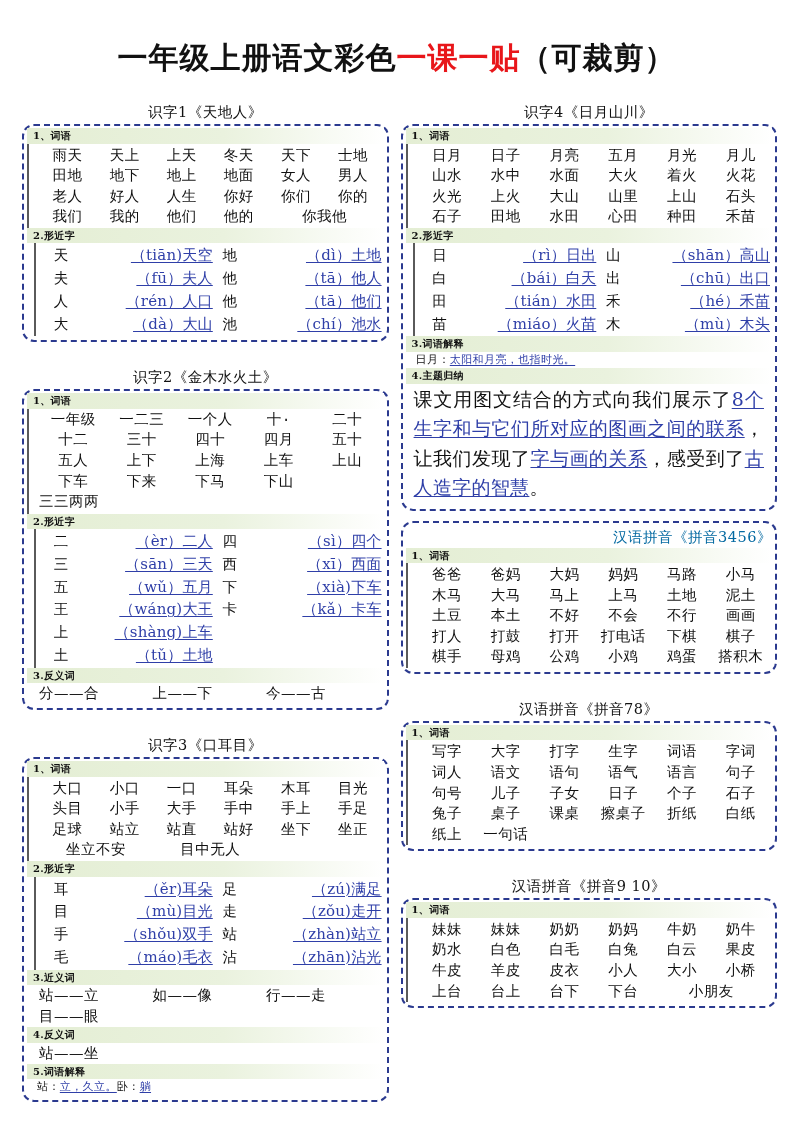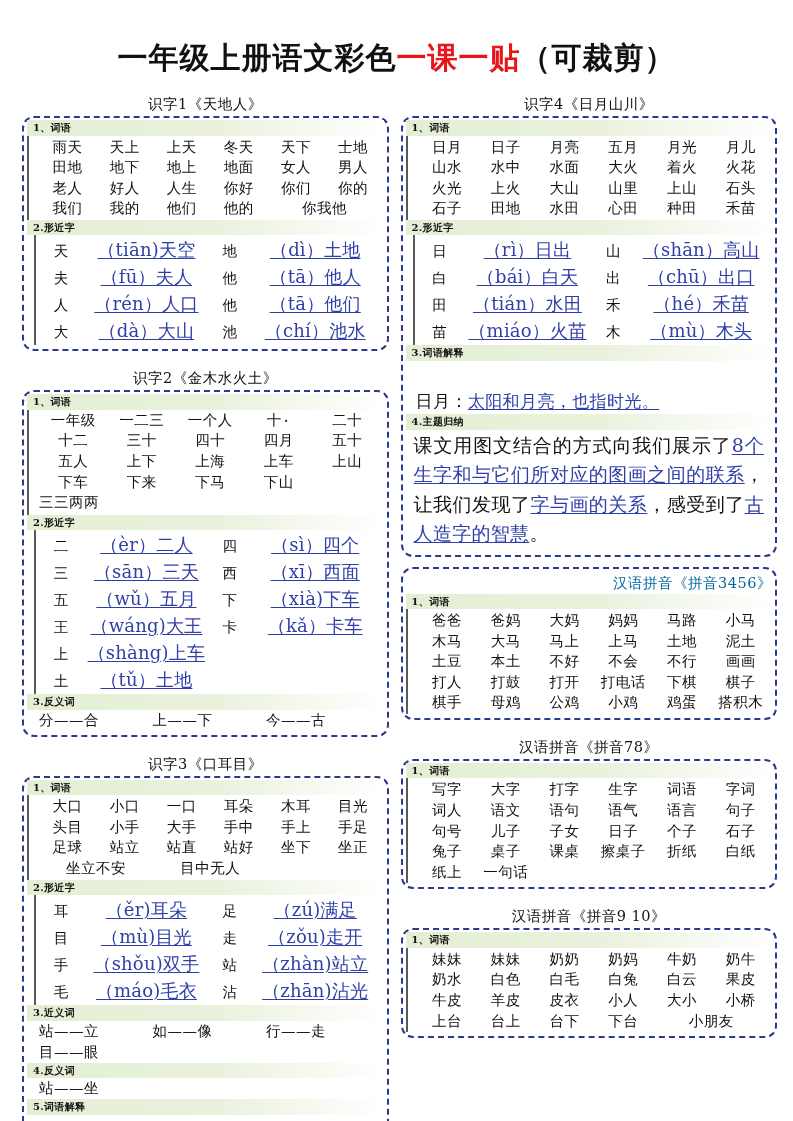--- a/index.html
+++ b/index.html
@@ -35,21 +35,21 @@
     padding: 6px 16px 0 22px;
   }
   .col { width: 372px; display: flex; flex-direction: column; }
   .col-right { width: 382px; }
 
   
   .card-title {
     text-align: center;
     font-size: 14.5px;
     color: #111111;
-    margin: 8px 0 2px 0;
+    margin: 16px 0 2px 0;
     white-space: nowrap;
     letter-spacing: .5px;
   }
   .card-title-inside {
     text-align: right;
     font-size: 14.5px;
     color: #0369a1;
     padding: 3px 0 1px 0;
     white-space: nowrap;
     letter-spacing: .5px;
@@ -112,39 +112,38 @@
     margin-left: 7px;
     align-items: baseline;
   }
   .xj-char {
     font-size: 14.5px;
     line-height: 1.5;
     text-align: center;
     color: #111111;
   }
   .xj-py {
-    font-size: 18px;
+    font-size: 15px;
     line-height: 1.5;
     color: #2f3fa8;
     text-decoration: underline;
     text-underline-offset: 2px;
-    text-align: center;
+    text-align: right;
     white-space: nowrap;
     padding-left: 2px;
     letter-spacing: .2px;
   }
 
   
   .expl {
-    font-size: 17px;
+    font-size: 11px;
     line-height: 1.5;
     padding: 0 4px 0 10px;
     white-space: nowrap;
     letter-spacing: .4px;
-    margin-top: 28px;
   }
   .expl .u {
     color: #2f3fa8;
     text-decoration: underline;
     text-underline-offset: 2px;
   }
   .para {
     font-size: 19px;
     line-height: 1.55;
     padding: 1px 8px 2px 8px;

